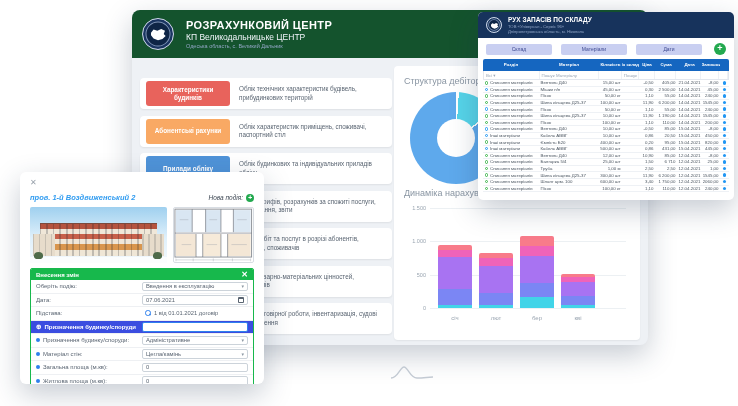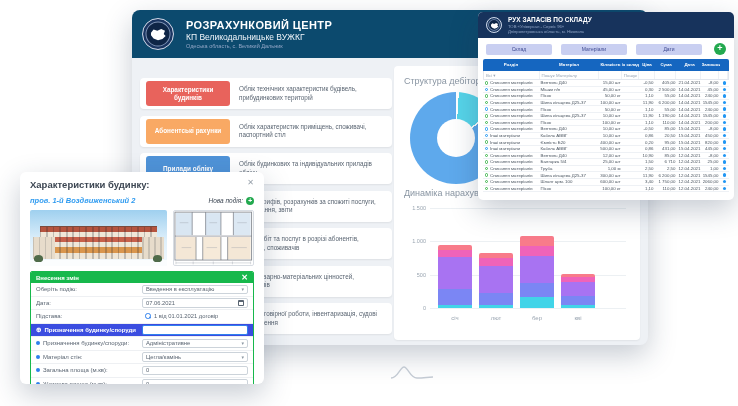--- a/index.html
+++ b/index.html
@@ -2,21 +2,21 @@
 <html><head>
 <meta charset="utf-8">
 <style>
   html,body{margin:0;padding:0;background:#fff;}
   *{box-sizing:border-box;font-family:"Liberation Sans",sans-serif;}
   .stage{position:relative;width:738px;height:406px;background:#fff;overflow:hidden;}
   .panel{position:absolute;background:#fff;box-shadow:0 10px 28px rgba(30,50,80,.25);}
 
   
   .main{left:132px;top:10px;width:516px;height:335px;border-radius:8px;background:#eef1f5;z-index:1;}
-  .mp-head{height:48px;background:#0c4a6e;border-radius:8px 8px 0 0;display:flex;align-items:center;gap:12px;padding:0 10px;}
+  .mp-head{height:48px;background:#14532d;border-radius:8px 8px 0 0;display:flex;align-items:center;gap:12px;padding:0 10px;}
   .logo{border-radius:50%;background:#0e2546;border:1.5px solid #cfd9ea;display:flex;align-items:center;justify-content:center;flex:0 0 auto;}
   .logo.lg{width:32px;height:32px;box-shadow:inset 0 0 0 2.5px #1a3561, inset 0 0 0 3.5px #7e93b5;}
   .logo.sm{width:16px;height:16px;box-shadow:inset 0 0 0 1.2px #17335c, inset 0 0 0 2px #7e93b5;}
   .t1{font-size:11px;font-weight:bold;color:#fff;letter-spacing:.4px;}
   .t2{font-size:8.5px;color:#f2f6fb;margin-top:1px;}
   .t3{font-size:5.5px;color:#93a7c7;margin-top:1px;}
   .mp-body{position:relative;height:287px;}
   .modules{position:absolute;left:8px;top:20px;width:252px;display:flex;flex-direction:column;gap:6.5px;}
   .module-card{background:#fff;border-radius:4px;height:31px;display:flex;align-items:center;padding:0 8px 0 6px;box-shadow:0 1px 2px rgba(0,0,0,.07);}
   .tile{width:84px;height:25px;border-radius:3px;color:#fff;font-size:6.4px;font-weight:bold;display:flex;align-items:center;justify-content:center;text-align:center;line-height:1.15;padding:0 4px;flex:0 0 auto;cursor:pointer;}
@@ -103,21 +103,21 @@
 
   <section class="panel main">
     <header class="mp-head">
       <div class="logo lg">
         <svg width="18" height="14" viewBox="0 0 28 22">
           <path d="M3,9 L7,4 L13,6 L19,3 L25,6 L23,11 L26,14 L21,19 L14,21 L7,18 L3,13 Z" fill="#fff"></path>
         </svg>
       </div>
       <div>
         <div class="t1">РОЗРАХУНКОВИЙ ЦЕНТР</div>
-        <div class="t2">КП Великодальницьке ВУЖКГ</div>
+        <div class="t2">КП Великодальницьке ЦЕНТР</div>
         <div class="t3">Одеська область, с. Великий Дальник</div>
       </div>
     </header>
     <div class="mp-body">
       <div class="modules" id="modules">
           <div class="module-card">
             <div class="tile" style="background: rgb(232, 99, 92);">Характеристики будинків</div>
             <div class="mdesc">Облік технічних характеристик будівель, прибудинкових територій</div>
           </div>
           <div class="module-card">
@@ -467,21 +467,20 @@
             <div class="cell c8 ctr">
               <span class="dotend"></span>
             </div>
           </div>
         </div>
     </div>
   </section>
 
   <section class="panel house">
     <div class="hp-titlerow">
-      <div class="hp-title">Характеристики будинку:</div>
       <div class="x">✕</div>
     </div>
     <div class="hp-linkrow">
       <div class="hp-link">пров. 1-й Воздвиженський 2</div>
       <div class="hp-newevent">
         <span>Нова подія:</span>
         <span class="plus-sm">+</span>
       </div>
     </div>
     <div class="hp-images">

